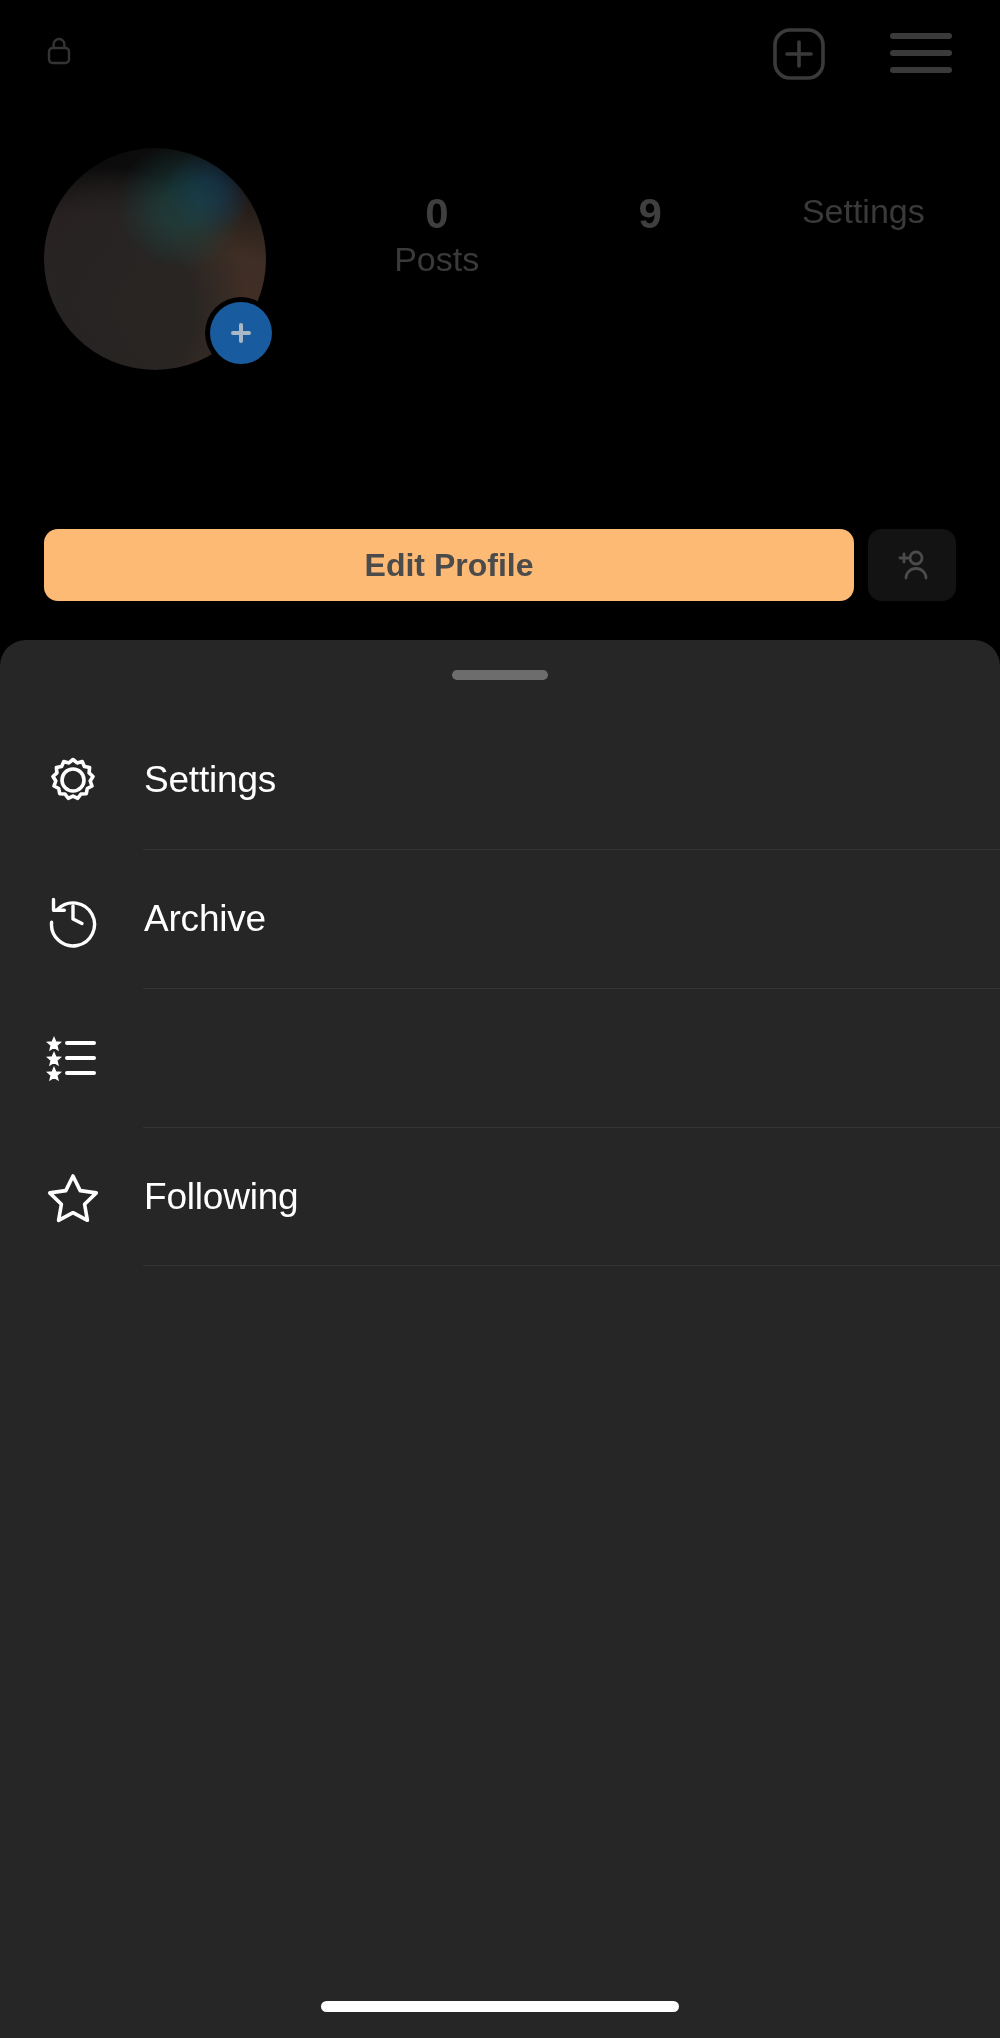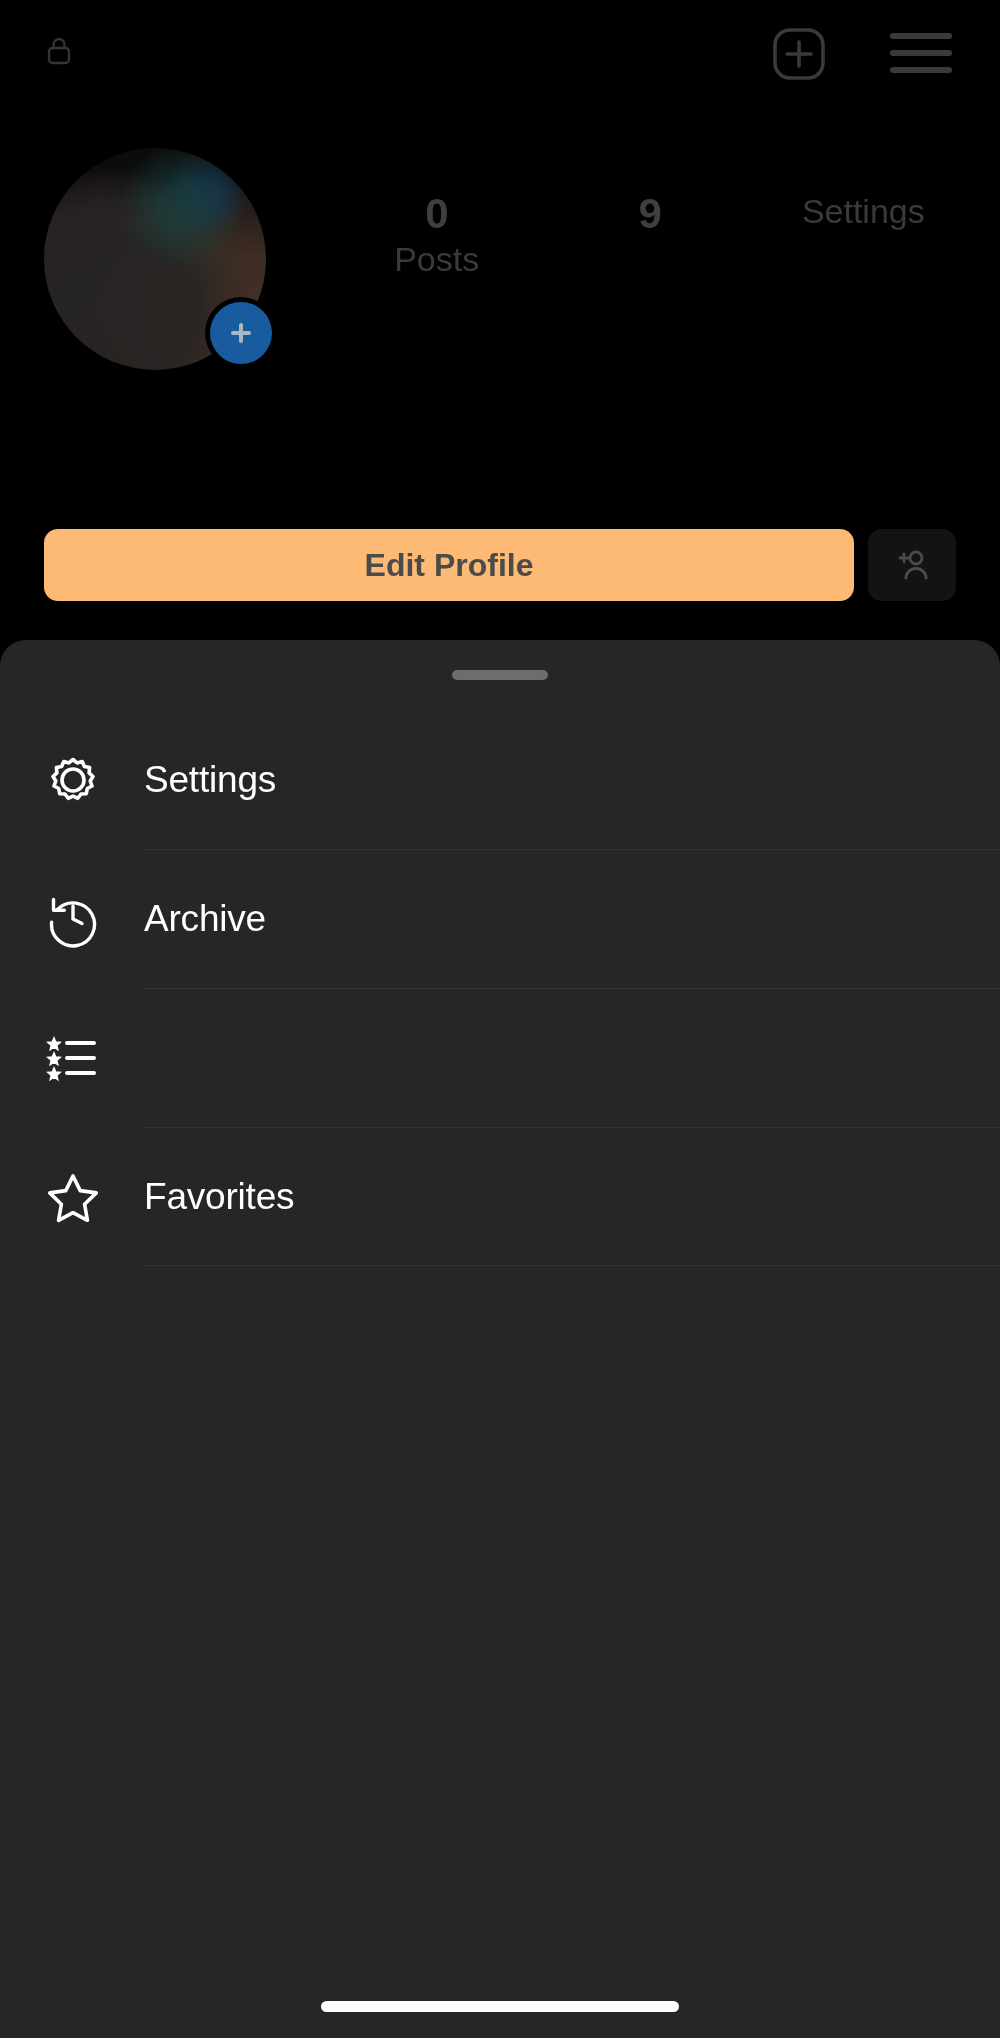--- a/index.html
+++ b/index.html
@@ -267,21 +267,21 @@
           </svg>
         </span>
       </div>
 
       <div class="menu-item">
         <span class="menu-icon">
           <svg viewBox="0 0 58 58" fill="none" stroke="#fff" stroke-width="3.6" stroke-linejoin="round">
             <polygon points="29,8 36.2,22.6 52.3,24.9 40.6,36.3 43.4,52.3 29,44.7 14.6,52.3 17.4,36.3 5.7,24.9 21.8,22.6"></polygon>
           </svg>
         </span>
-        <span class="menu-label">Favorites</span>
+        <span class="menu-label">Following</span>
       </div>
 
 
     </div>
 
     <div id="home-indicator"></div>
   </div>
 
 </div>
 

